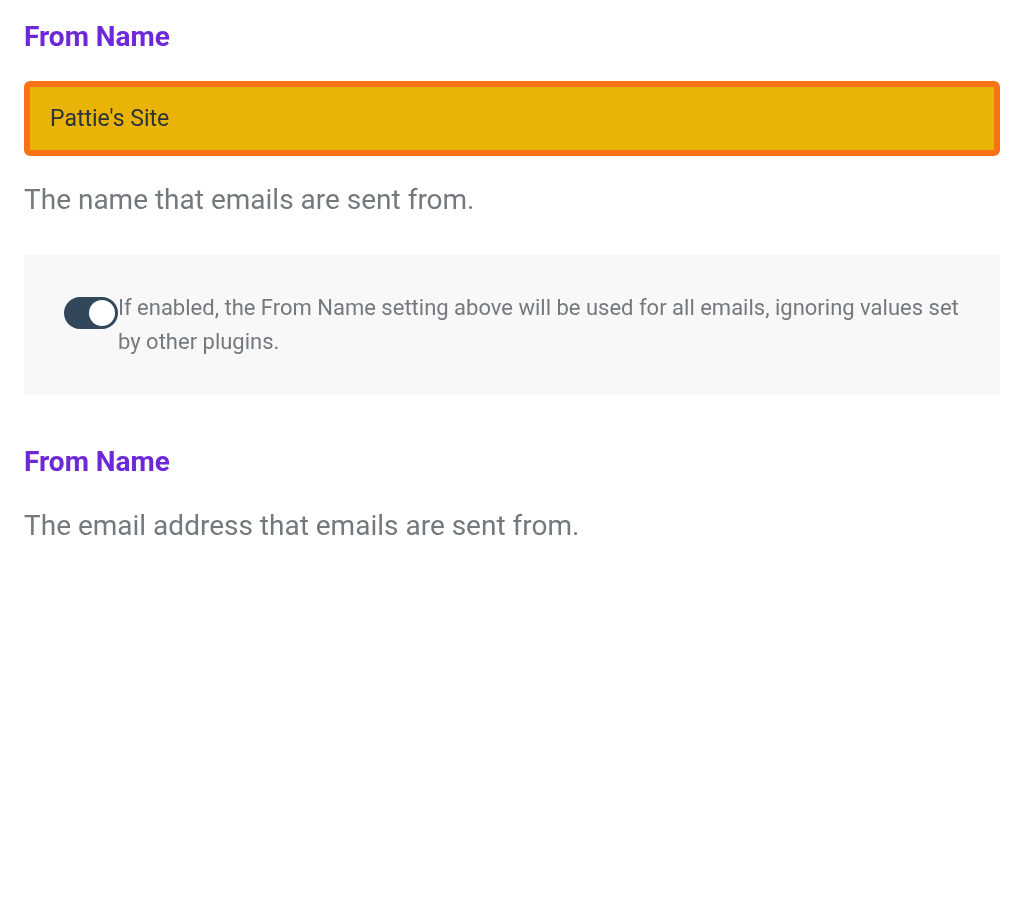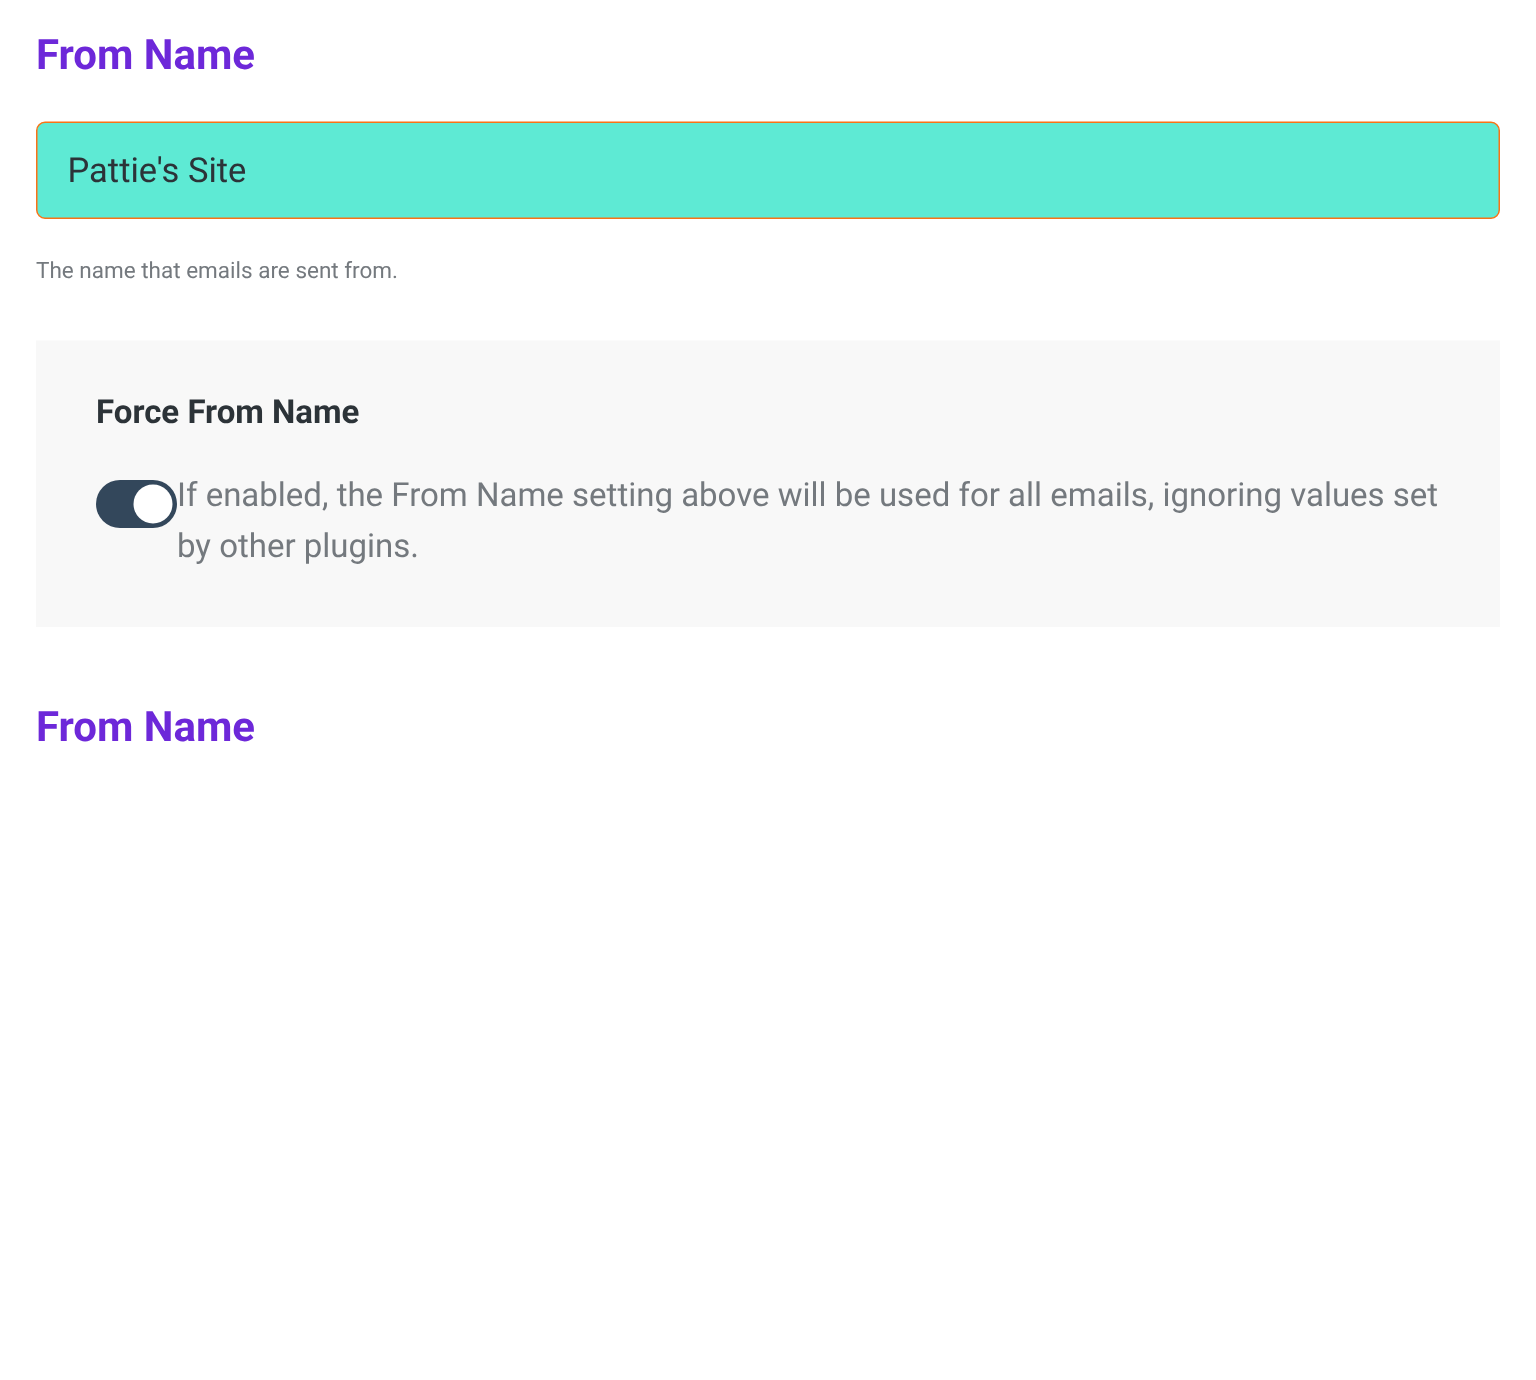--- a/index.html
+++ b/index.html
@@ -21,28 +21,28 @@
       font-size: 28px;
       font-weight: 700;
       color: #6d28d9;
       margin-bottom: 28px;
     }
     .text-input {
       width: 100%;
       padding: 18px 20px;
       font-size: 23px;
       color: #2c3338;
-      border: 1px solid #f97316;
+      border: 6px solid #f97316;
       border-radius: 6px;
-      background: #5eead4;
+      background: #eab308;
       outline: none;
       font-family: inherit;
     }
     .help-text {
-      font-size: 15px;
+      font-size: 28px;
       color: #74797e;
       margin-top: 24px;
       line-height: 1.4;
     }
     .force-box {
       background: #f8f8f8;
       padding: 36px 40px;
       margin-top: 36px;
     }
     .force-title {
@@ -83,26 +83,26 @@
   </style>
 </head>
 <body>
 
 <div class="section">
   <h2 class="section-title">From Name</h2>
   <input type="text" class="text-input" value="Pattie's Site" style="">
   <p class="help-text">The name that emails are sent from.</p>
 
   <div class="force-box">
-    <h3 class="force-title">Force From Name</h3>
     <div class="toggle-row">
       <div class="toggle">
         <div class="toggle-knob"></div>
       </div>
       <p class="toggle-description">If enabled, the From Name setting above will be used for all emails, ignoring values set by other plugins.</p>
     </div>
   </div>
 </div>
 
 <div class="section">
   <h2 class="section-title">From Name</h2>
+  <p class="help-text">The email address that emails are sent from.</p>
 
 </div>
 
 </body></html>

